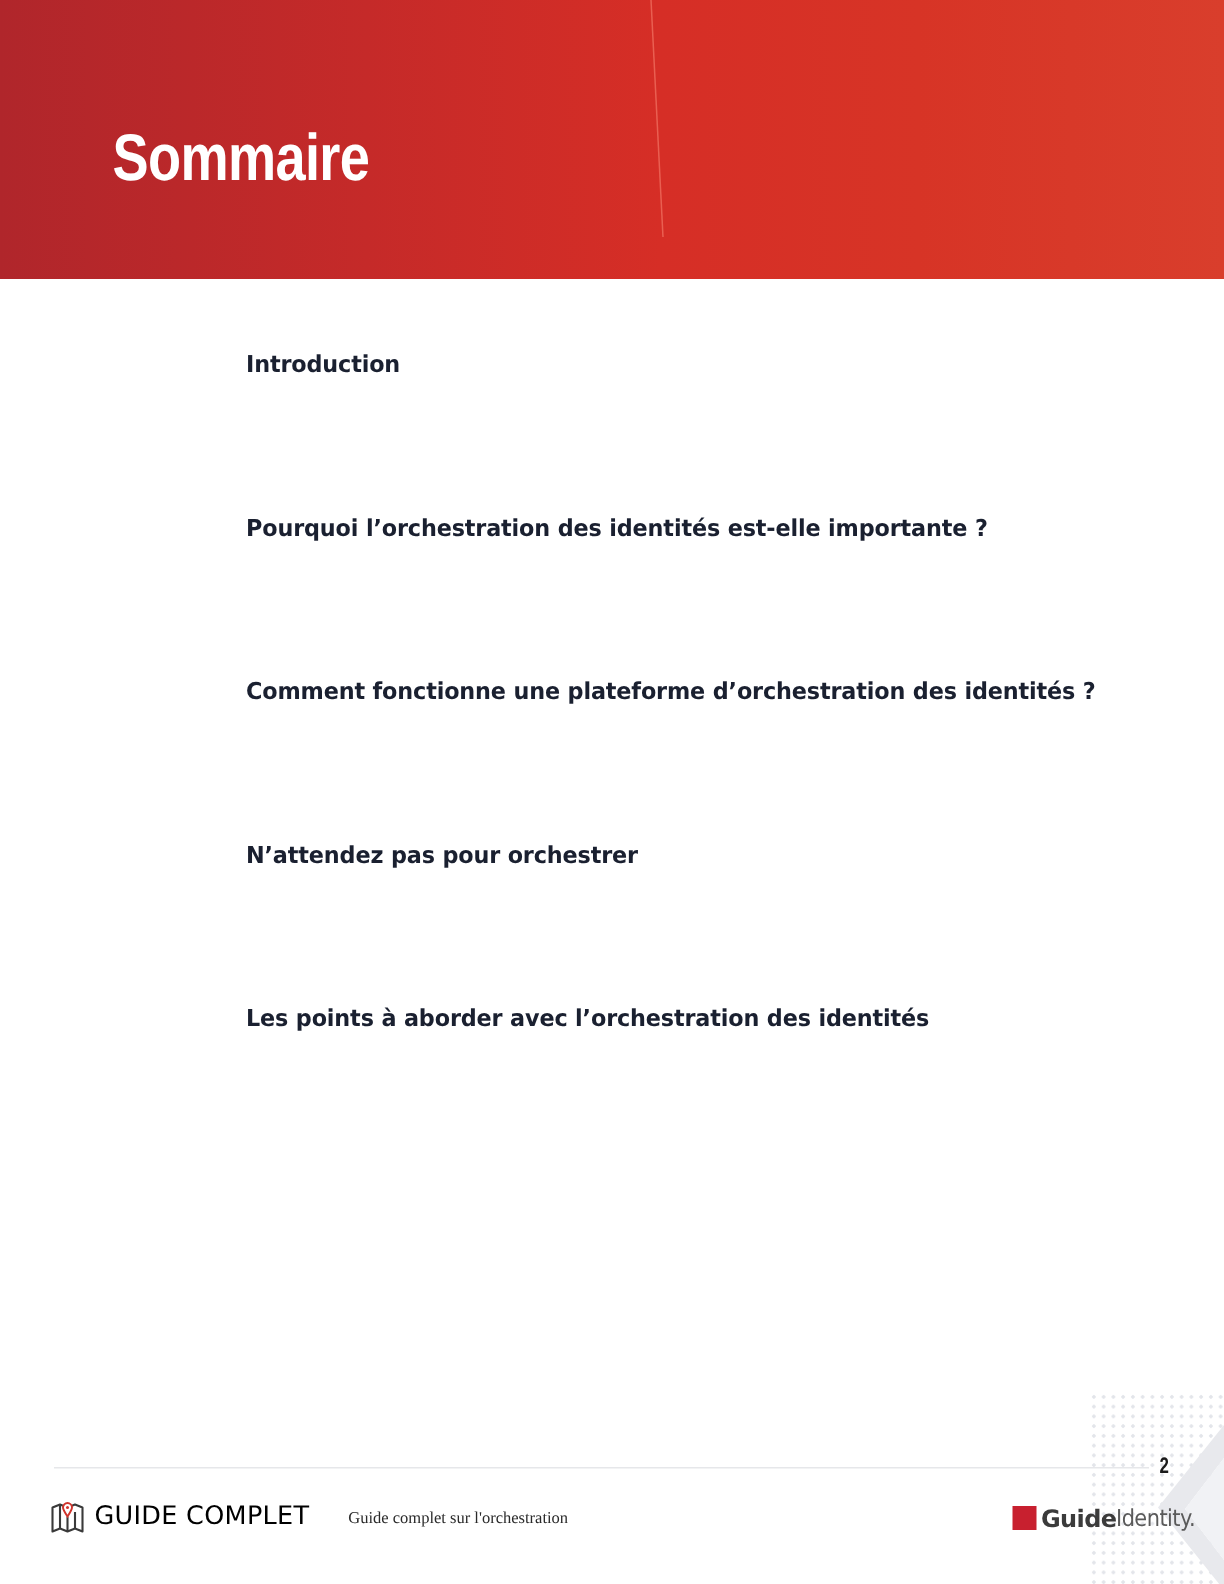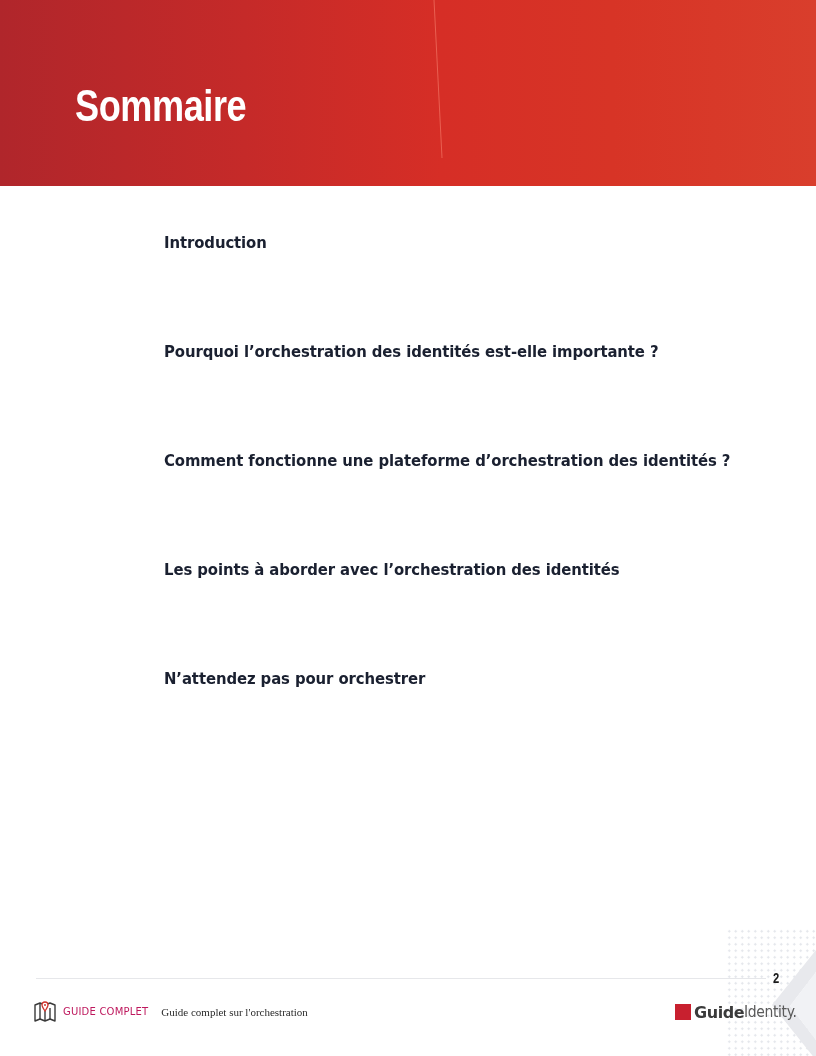--- a/index.html
+++ b/index.html
@@ -115,25 +115,25 @@
       align-items: center;
       height: 26px;
     }
     .map-icon {
       width: 24px;
       height: 24px;
       margin-right: 6px;
       display: inline-block;
     }
     .guide-label {
-      color: #be185d;
-      font-family: "DejaVu Sans", sans-serif;
-      font-size: 10px;
+      color: #000000;
+      font-family: "DejaVu Sans", sans-serif;
+      font-size: 17px;
       letter-spacing: 0.2px;
-      margin-right: 13px;
+      margin-right: 26px;
       white-space: nowrap;
     }
     .guide-subtitle {
       color: #2a2a2a;
       font-family: Liberation Serif, serif;
       font-size: 11px;
       white-space: nowrap;
       margin-top: 2px;
     }
     .brand-logo {
@@ -182,24 +182,24 @@
   <li class="toc-item">
     <a class="toc-link">Introduction</a>
   </li>
   <li class="toc-item">
     <a class="toc-link">Pourquoi l’orchestration des identités est-elle importante ?</a>
   </li>
   <li class="toc-item">
     <a class="toc-link">Comment fonctionne une plateforme d’orchestration des identités ?</a>
   </li>
   <li class="toc-item">
+    <a class="toc-link">N’attendez pas pour orchestrer</a>
+  </li>
+  <li class="toc-item">
     <a class="toc-link">Les points à aborder avec l’orchestration des identités</a>
-  </li>
-  <li class="toc-item">
-    <a class="toc-link">N’attendez pas pour orchestrer</a>
   </li>
 </ul>
 
 <div class="dot-grid"></div>
 <svg class="chevron" viewBox="0 0 816 1056" width="816" height="1056">
   <polygon points="816,950 772,1005 816,1060 816,1040 790,1006 816,972" fill="#e8e9ed"></polygon>
   <polygon points="816,972 790,1006 816,1040" fill="#f1f2f5"></polygon>
 </svg>
 
 <div class="footer-divider"></div>

